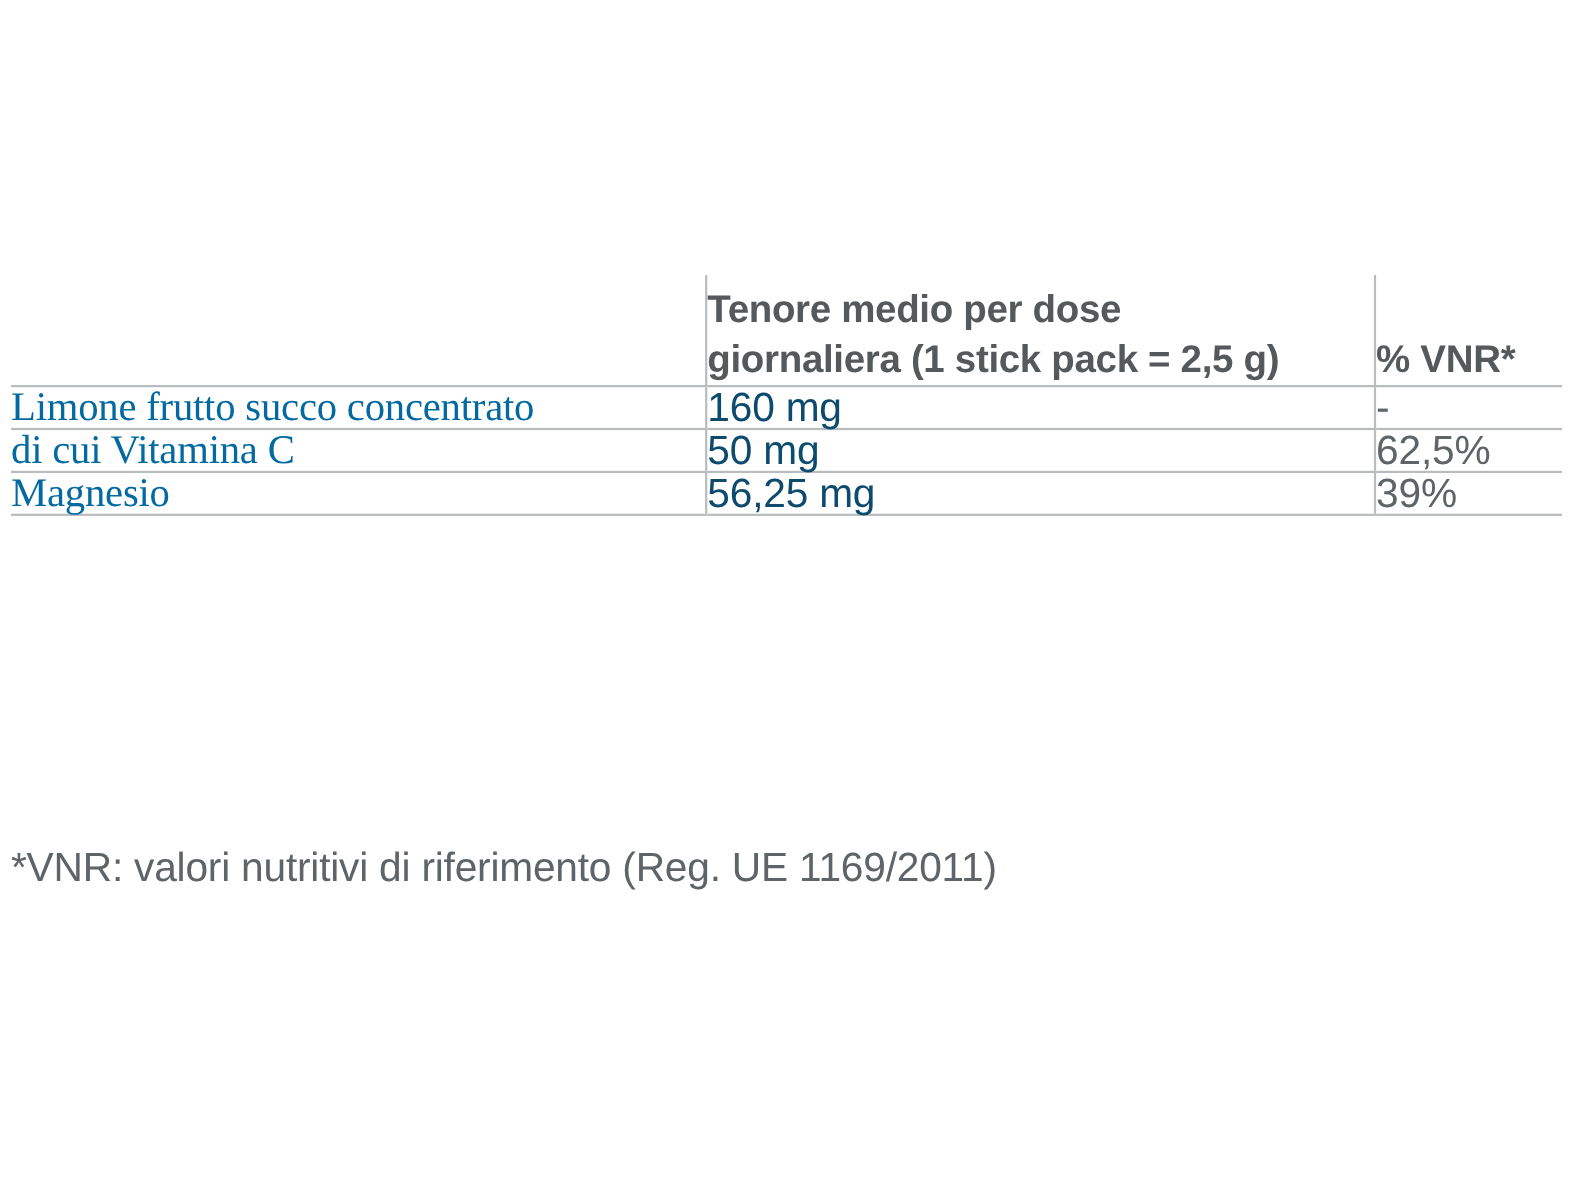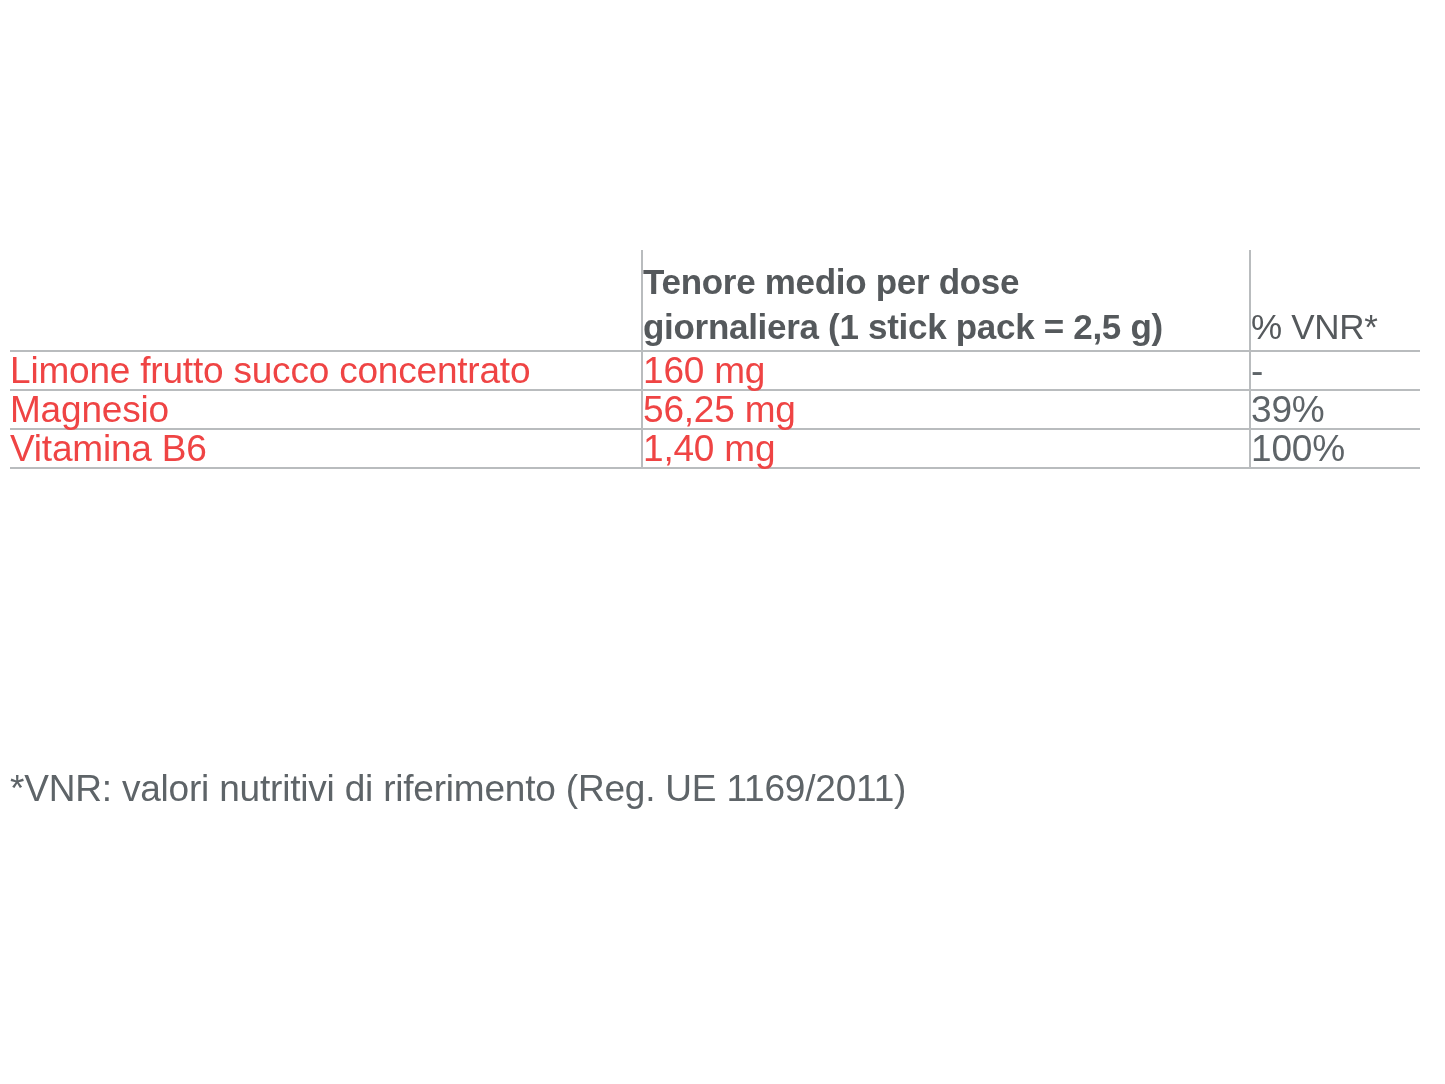--- a/index.html
+++ b/index.html
@@ -60,41 +60,42 @@
     font-weight: bold;
     font-size: 35px;
     line-height: 1.28;
     color: #55595c;
     letter-spacing: -0.3px;
   }
   .hdr-vnr {
     border-left: 2px solid #b9bcbe;
     border-bottom: 2px solid #b9bcbe;
     padding: 0 8px 4px 22px;
-    font-weight: normal;
+    font-weight: bold;
     font-size: 35px;
     line-height: 1.28;
     color: #55595c;
     letter-spacing: -0.3px;
   }
 
   
   td.name {
     font-size: 37px;
     line-height: 1.0;
     padding: 16px 10px 14px 8px;
-    color: #ef4444;
+    color: #0369a1;
     letter-spacing: -0.2px;
+    font-family: Liberation Serif, serif;
   }
   td.dose {
     border-left: 2px solid #b9bcbe;
     font-size: 37px;
     line-height: 1.0;
     padding: 16px 10px 14px 28px;
-    color: #ef4444;
+    color: #0c4a6e;
     letter-spacing: -0.2px;
   }
   td.vnr {
     border-left: 2px solid #b9bcbe;
     font-size: 37px;
     line-height: 1.0;
     padding: 16px 8px 14px 22px;
     color: #5e6468;
     letter-spacing: -0.2px;
   }
@@ -147,32 +148,32 @@
       </thead>
       <tbody>
 
         <tr class="ruled">
           <td class="name">Limone frutto succo concentrato</td>
           <td class="dose">160 mg</td>
           <td class="vnr">-</td>
         </tr>
 
 
+        <tr class="ruled subrow">
+          <td class="name">di cui Vitamina C</td>
+          <td class="dose">50 mg</td>
+          <td class="vnr">62,5%</td>
+        </tr>
 
         <tr class="ruled">
           <td class="name">Magnesio</td>
           <td class="dose">56,25 mg</td>
           <td class="vnr">39%</td>
         </tr>
 
-        <tr class="ruled">
-          <td class="name">Vitamina B6</td>
-          <td class="dose">1,40 mg</td>
-          <td class="vnr">100%</td>
-        </tr>
 
 
       </tbody>
     </table>
   </div>
 
   <div class="footnote">*VNR: valori nutritivi di riferimento (Reg. UE 1169/2011)</div>
 
 </div>
 

